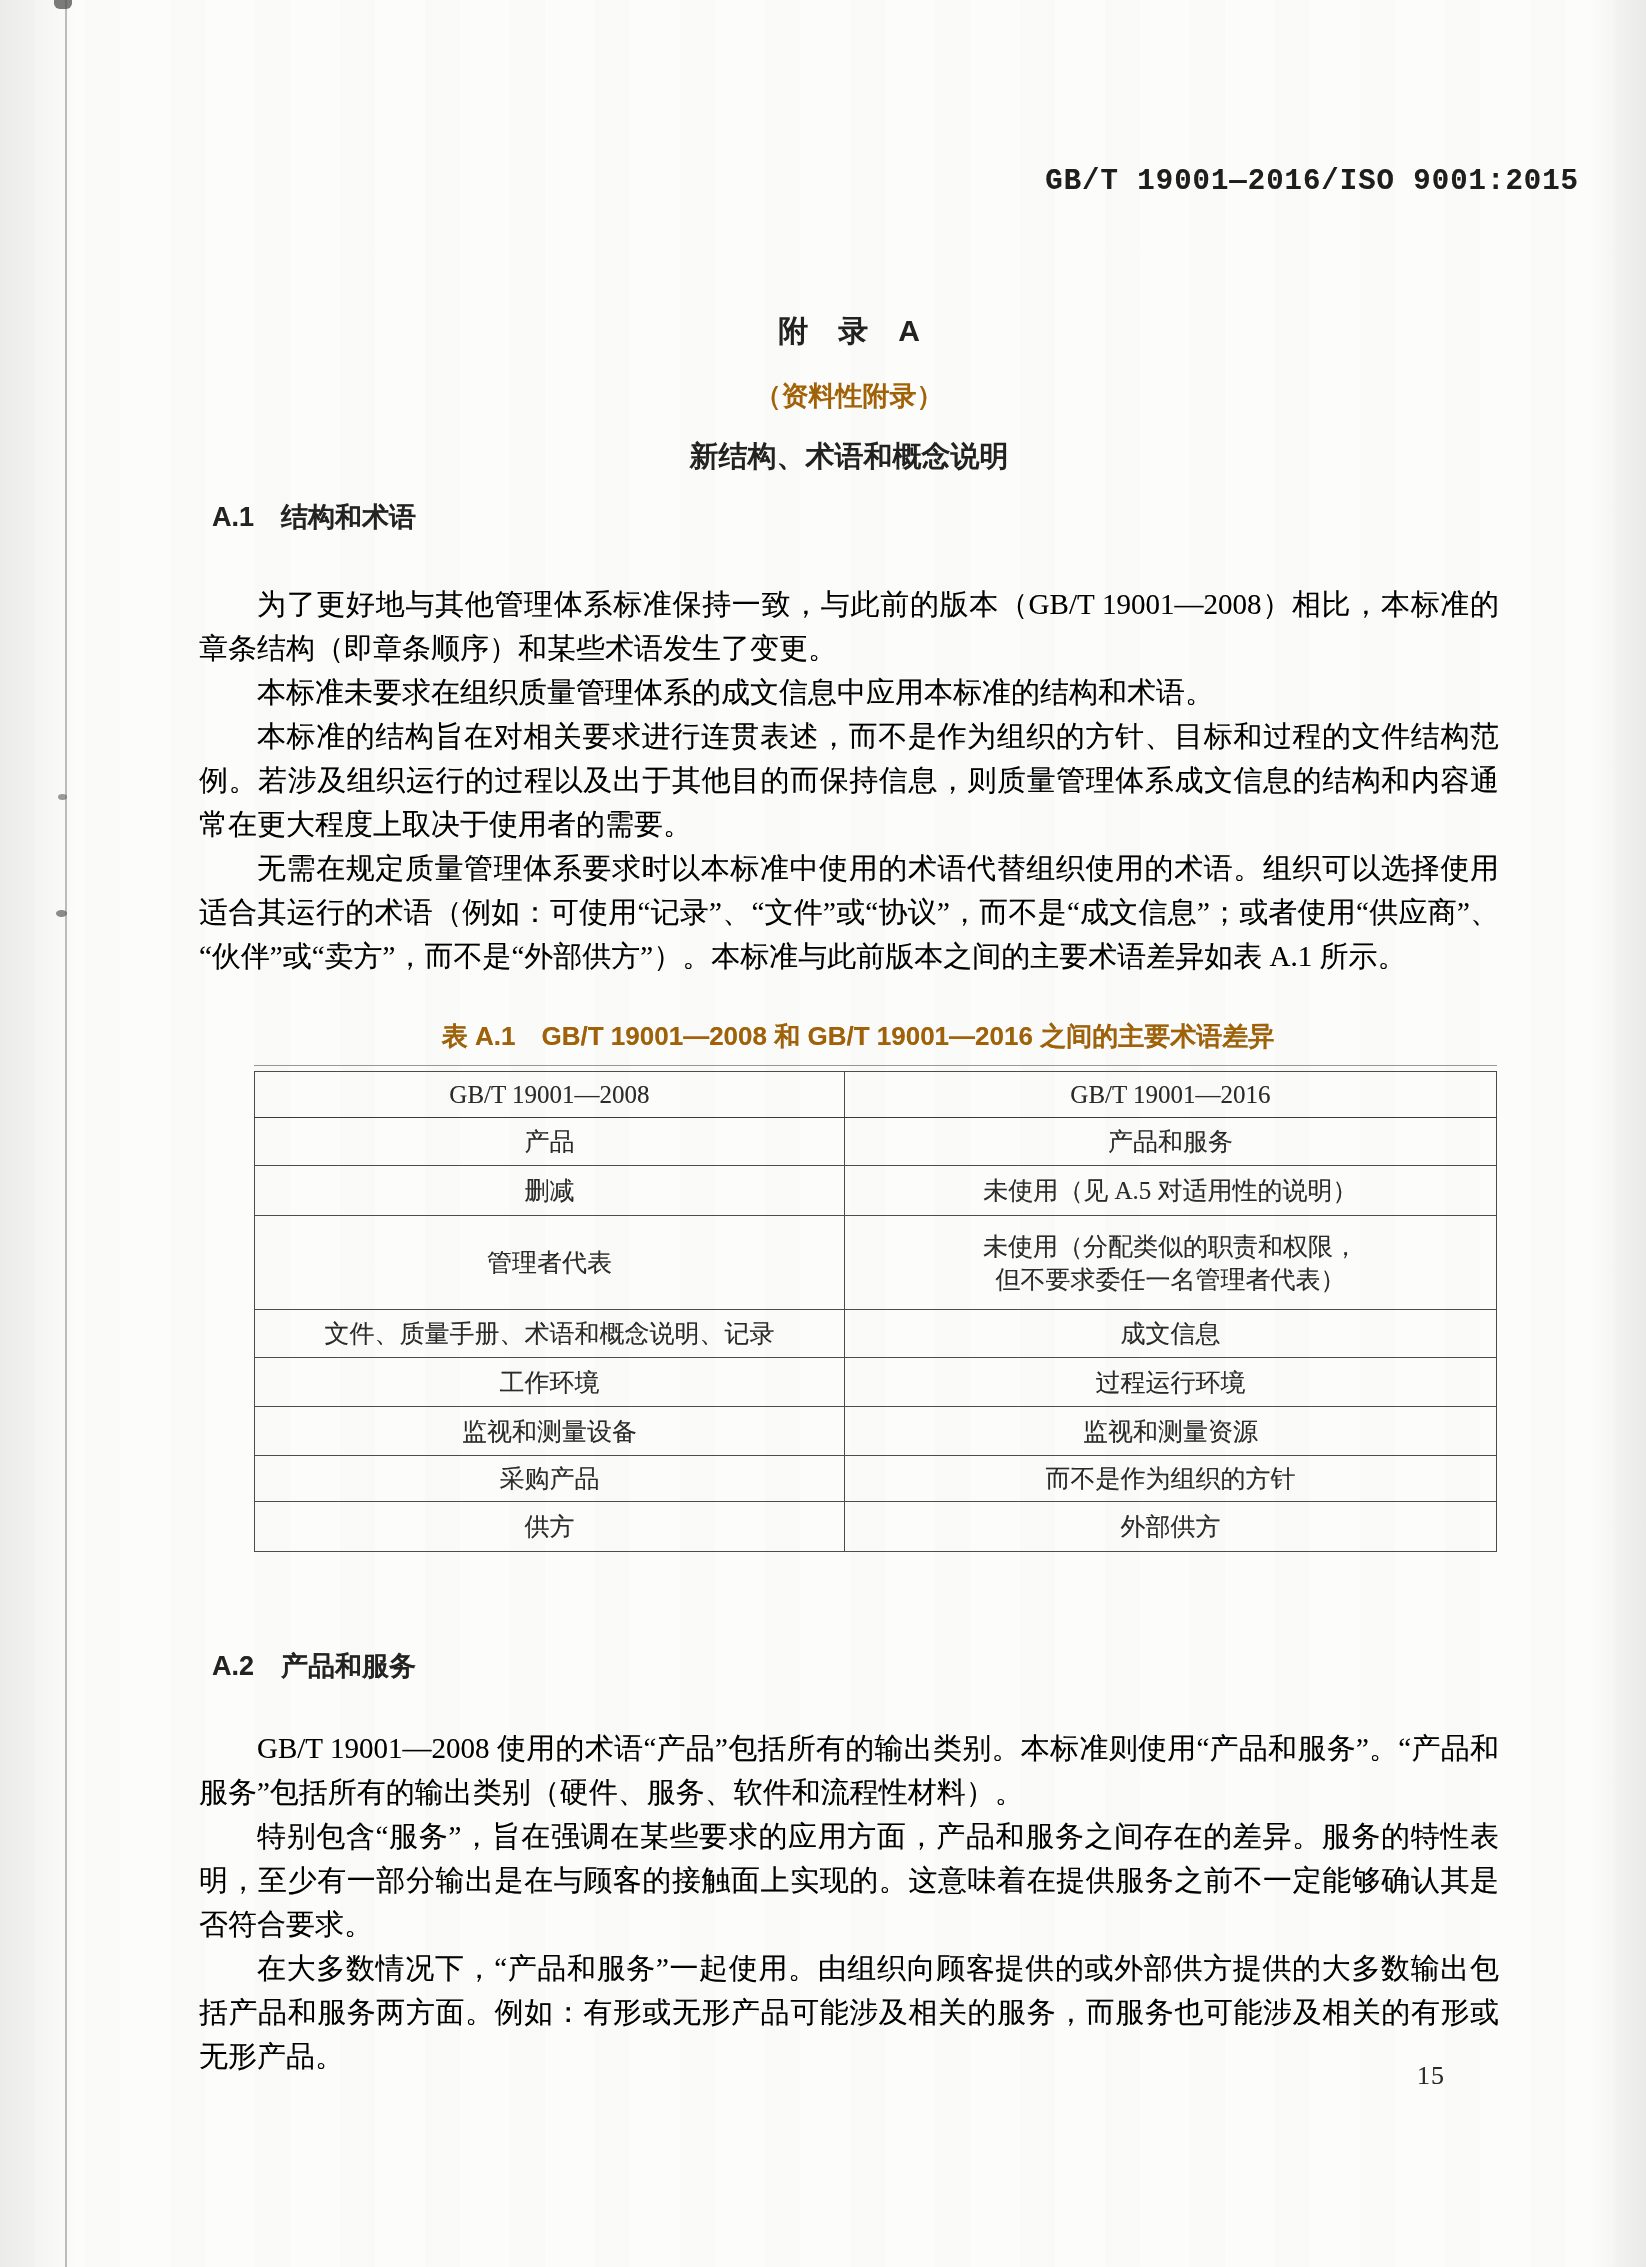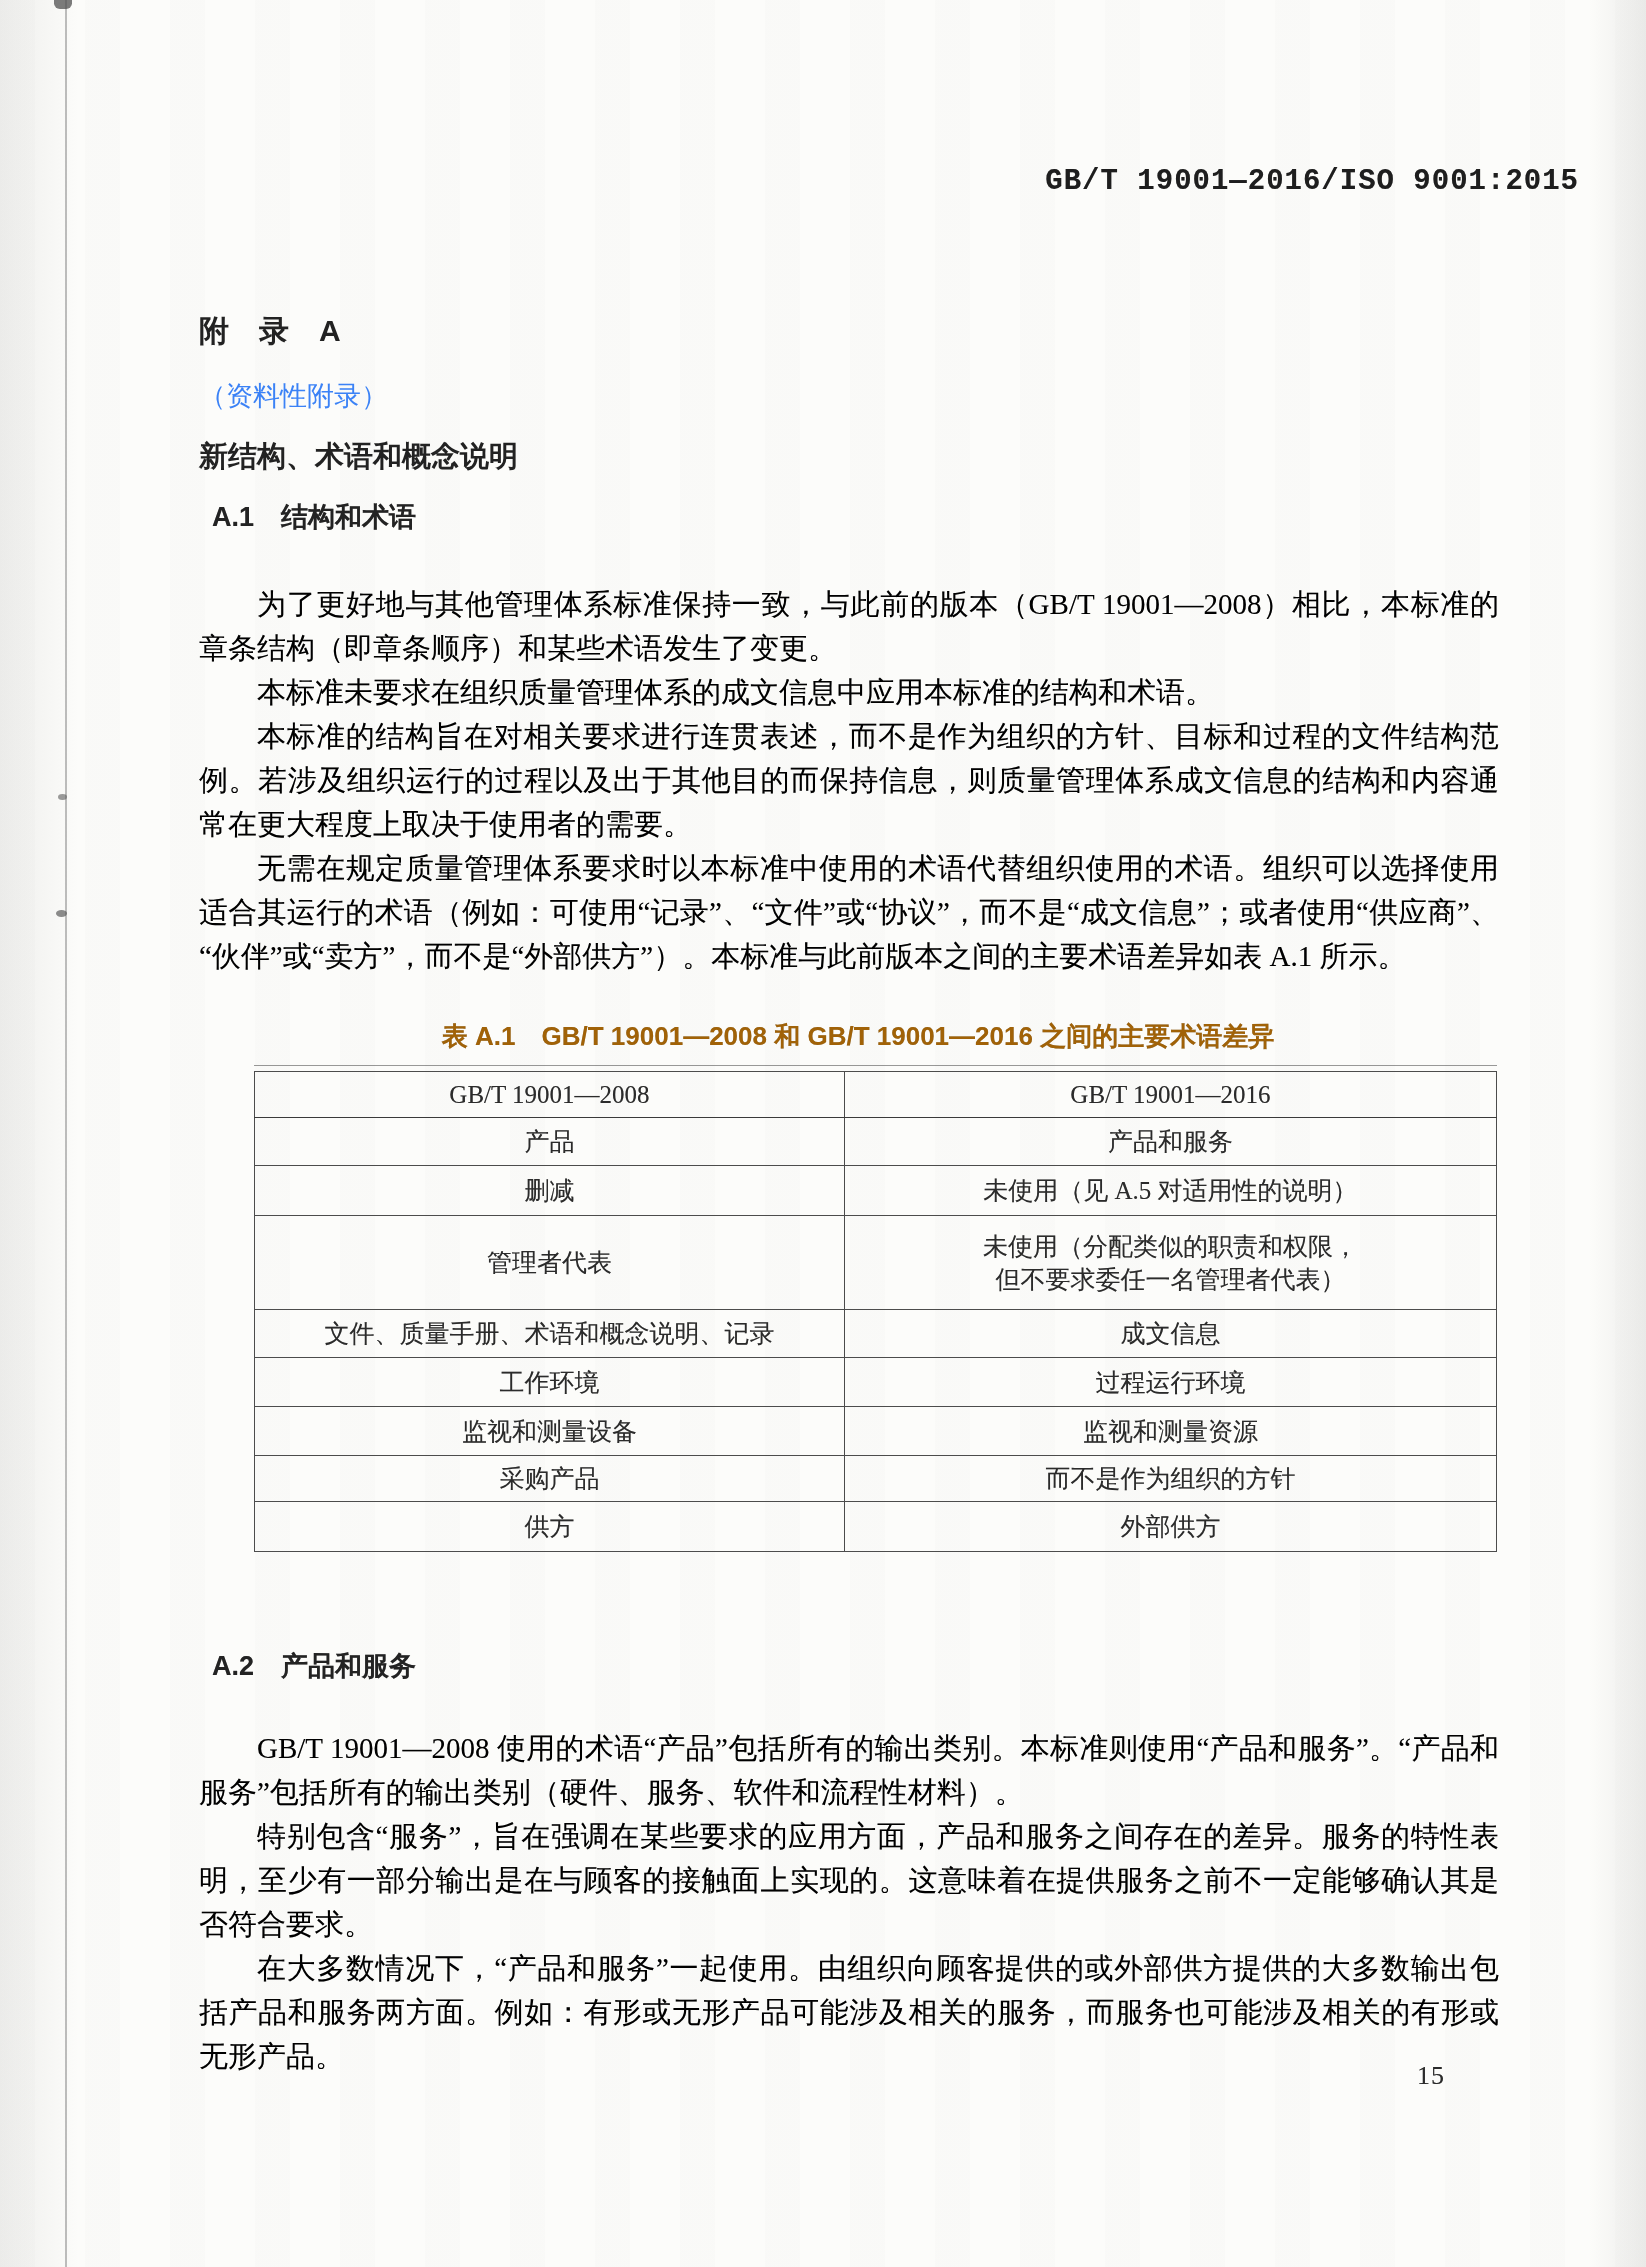--- a/index.html
+++ b/index.html
@@ -40,23 +40,23 @@
   .speck1{position:absolute;left:58px;top:794px;width:8.7px;height:5.8px;background:rgba(90,90,90,.6);border-radius:50%;}
   .speck2{position:absolute;left:56px;top:910px;width:10.7px;height:6.8px;background:rgba(80,80,80,.65);border-radius:50%;}
 
   .running-header{
     position:absolute;top:165px;right:68px;
     font-family:Liberation Mono, monospace;
     font-weight:bold;font-size:29px;letter-spacing:1px;color:#1e1e1e;
     text-shadow:0 0 0.6px rgba(0,0,0,.4);
   }
 
-  .title-block{position:absolute;left:199px;top:311px;width:1300px;text-align:left;}
+  .title-block{position:absolute;left:199px;top:311px;width:1300px;text-align:center;}
   .title-line1{font-family:"Liberation Sans","DejaVu Sans",sans-serif;font-weight:bold;font-size:30px;color:#222;}
-  .title-line2{font-family:"Liberation Sans","DejaVu Sans",sans-serif;font-weight:400;font-size:27px;margin-top:26px;color:#3b82f6;}
+  .title-line2{font-family:"Liberation Sans","DejaVu Sans",sans-serif;font-weight:700;font-size:27px;margin-top:26px;color:#a16207;}
   .title-line3{font-family:"Liberation Sans","DejaVu Sans",sans-serif;font-weight:bold;font-size:29px;margin-top:23px;color:#222;}
 
   .clause-heading{
     position:absolute;left:212px;
     font-family:"Liberation Sans","DejaVu Sans",sans-serif;
     font-weight:bold;font-size:27px;color:#232323;
     text-shadow:0 0 0.5px rgba(0,0,0,.35);
   }
   .h-a1{top:499px;}
   .h-a2{top:1648px;}

